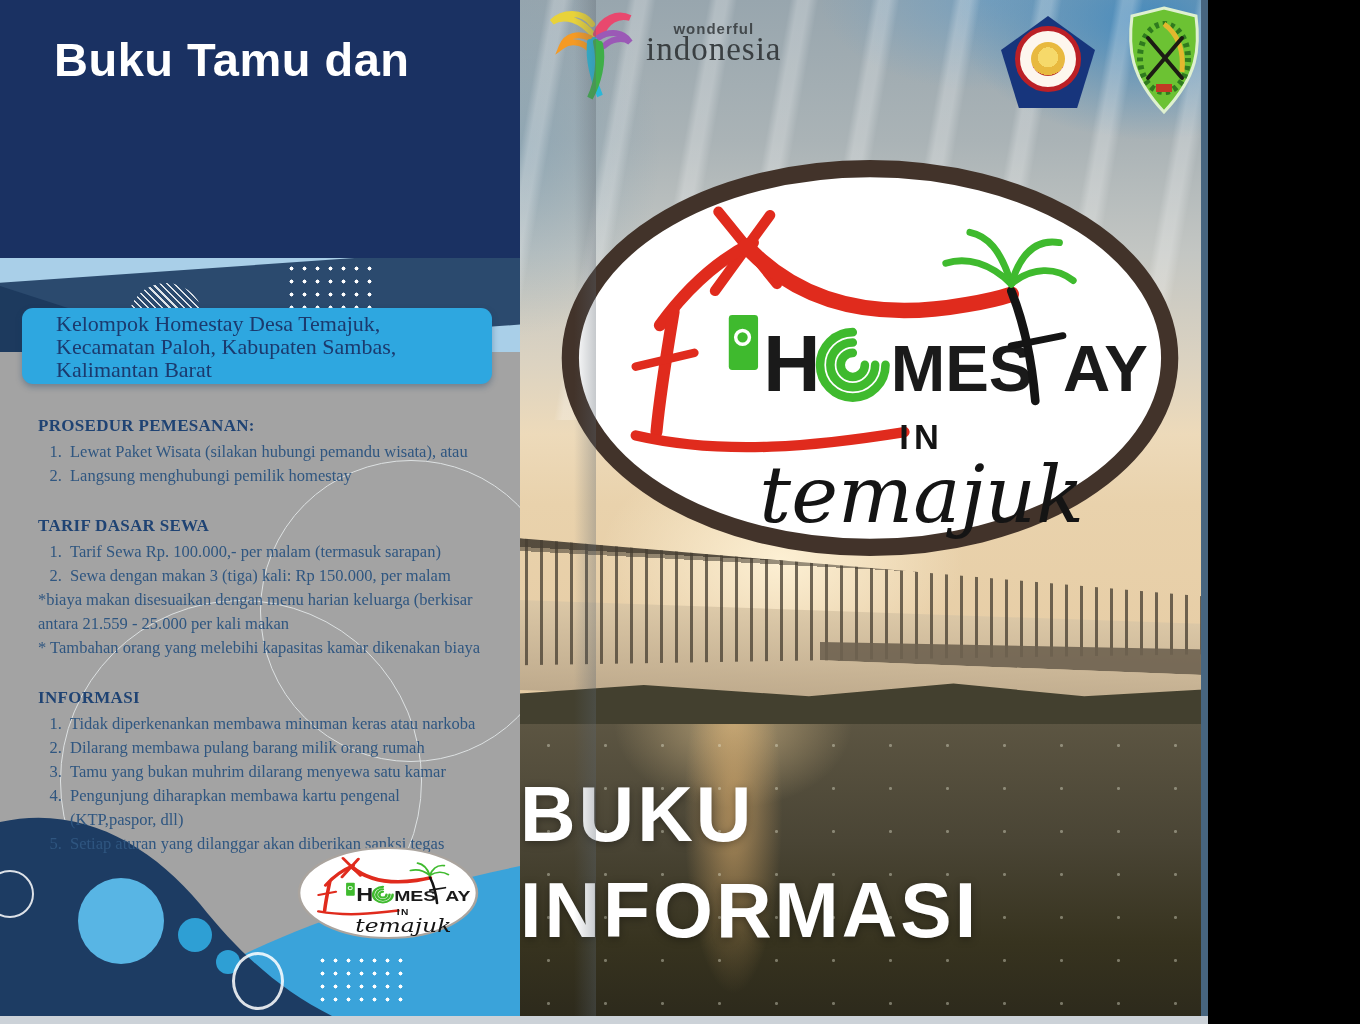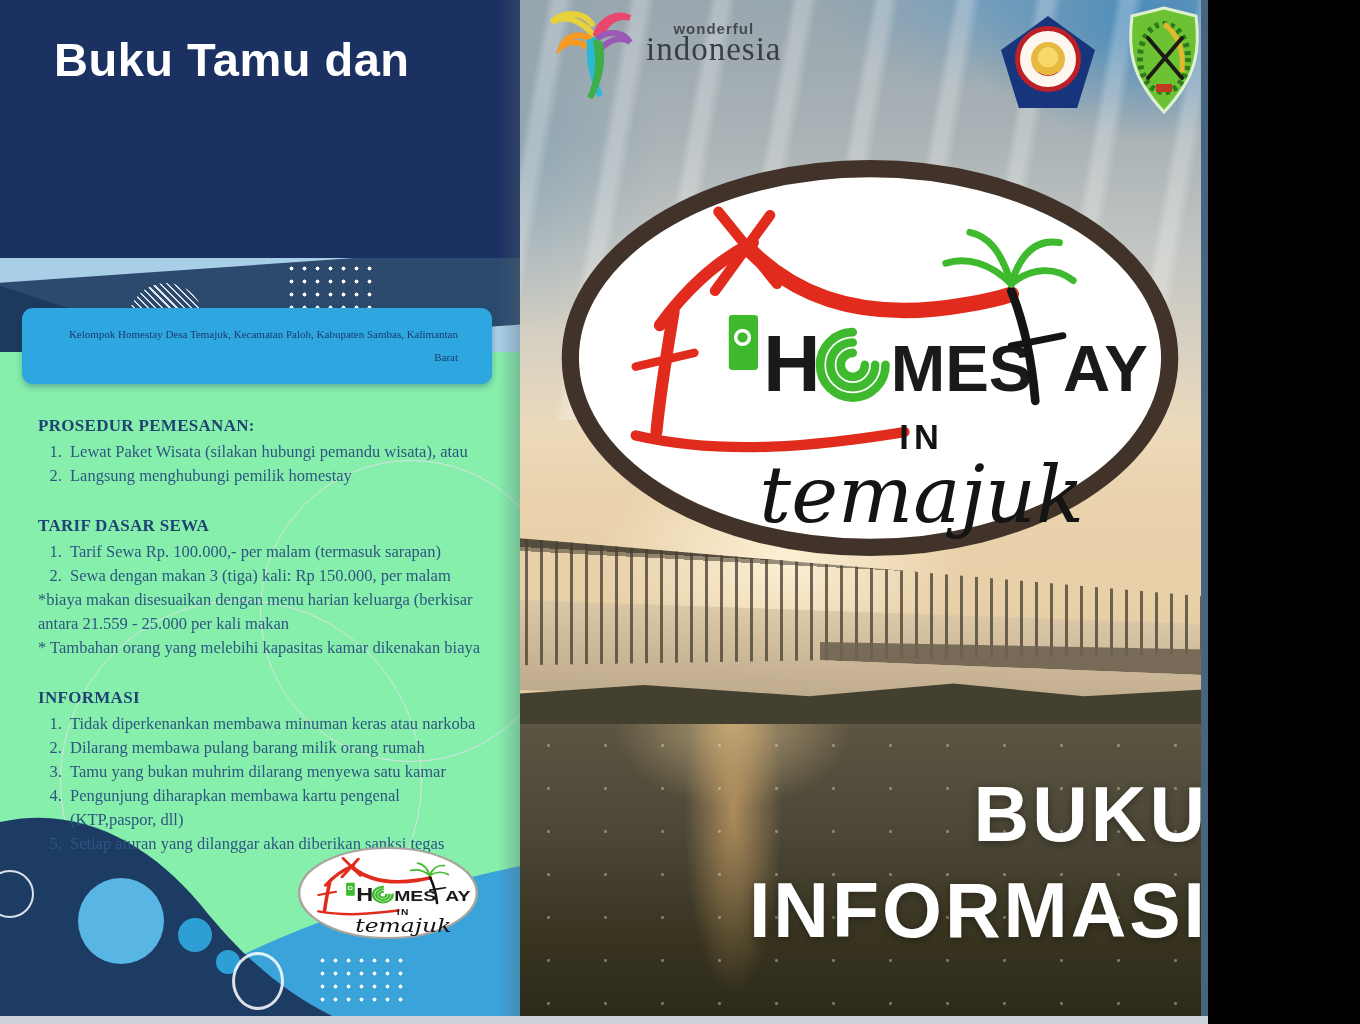--- a/index.html
+++ b/index.html
@@ -2,39 +2,39 @@
 <html><head>
 <meta charset="utf-8">
 <style>
   html,body{margin:0;padding:0;background:#000;}
   .canvas{position:relative;width:1360px;height:1024px;background:#000;overflow:hidden;
           font-family:"Liberation Sans",sans-serif;}
   .doc{position:absolute;left:0;top:0;width:1208px;height:1016px;background:#eef0ef;}
   .doc-bottom-strip{position:absolute;left:0;top:1016px;width:1208px;height:8px;background:#ccd2d8;}
 
   
-  .page-left{position:absolute;left:0;top:0;width:520px;height:1016px;background:#86efac;overflow:hidden;}
+  .page-left{position:absolute;left:0;top:0;width:596px;height:1016px;background:#a3a3a3;overflow:hidden;}
   .pl-header{position:absolute;left:0;top:0;width:520px;height:258px;background:#1a3162;}
   .pl-title{position:absolute;left:54px;top:24px;color:#fff;font-weight:700;
             font-size:47px;line-height:72px;letter-spacing:.5px;}
   .deco-strip{position:absolute;left:0;top:258px;width:520px;height:94px;background:#a9cfe8;overflow:hidden;}
   .deco-slate{position:absolute;left:-30px;top:6px;width:600px;height:78px;background:#2b4a6e;
               transform:rotate(-4deg);}
   .deco-slate2{position:absolute;left:-40px;top:40px;width:140px;height:90px;background:#1d3a5e;
                transform:rotate(18deg);}
   .dotgrid{position:absolute;background-image:radial-gradient(circle,#fff 1.8px,transparent 2.2px);
            background-size:13px 13px;}
   .dotgrid-top{left:285px;top:262px;width:90px;height:46px;}
   .hatch-circle-top{position:absolute;left:128px;top:283px;width:76px;height:76px;border-radius:50%;
     background:repeating-linear-gradient(45deg,rgba(255,255,255,.85) 0 1.5px,rgba(255,255,255,0) 1.5px 5px);}
   .group-box{position:absolute;left:22px;top:308px;width:470px;height:76px;background:#2ea7e0;
              border-radius:11px;box-shadow:0 3px 6px rgba(20,60,100,.35);
              display:flex;align-items:center;justify-content:center;z-index:3;}
-  .group-box p{margin:0;padding:0 34px;text-align:right;color:#1b3a6e;
-               font-family:"Liberation Serif",serif;font-size:11px;line-height:23px;}
+  .group-box p{margin:0;padding:0 34px;text-align:left;color:#1b3a6e;
+               font-family:"Liberation Serif",serif;font-size:22px;line-height:23px;}
   .faint-circle{position:absolute;border:1px solid #dde1e2;border-radius:50%;}
   .fc1{left:260px;top:460px;width:300px;height:300px;}
   .fc2{left:60px;top:600px;width:360px;height:360px;}
   .pl-content{position:absolute;left:38px;top:414px;width:452px;color:#2f5680;
               font-family:"Liberation Serif",serif;font-size:16.5px;line-height:24px;z-index:2;}
   .sec-heading{margin:0;color:#1f4373;font-weight:700;font-size:17px;letter-spacing:.3px;}
   .pl-content ol{margin:2px 0 0 0;padding-left:28px;}
   .pl-content li{padding-left:4px;margin:0;}
   .note{margin:0;}
   .sec{margin-bottom:26px;}
@@ -78,21 +78,21 @@
   .treeband{position:absolute;left:0;top:678px;width:688px;height:70px;background:#43402f;
     clip-path:polygon(0 22%,18% 10%,42% 26%,63% 8%,82% 26%,100% 16%,100% 100%,0 100%);}
   .beach{position:absolute;left:0;top:724px;width:688px;height:292px;
     background:
       radial-gradient(ellipse 70px 260px at 31% 30%, rgba(250,195,120,.55), rgba(250,195,120,0) 70%),
       radial-gradient(ellipse 170px 120px at 31% 0%, rgba(255,220,160,.5), rgba(255,220,160,0) 70%),
       linear-gradient(180deg,#5c5542 0%,#4a4535 40%,#37331f 75%,#2d2a1c 100%);}
   .speckles{position:absolute;left:0;top:724px;width:688px;height:292px;opacity:.5;
     background-image:radial-gradient(circle,rgba(230,230,210,.8) 1.2px,transparent 1.8px);
     background-size:57px 43px;}
-  .cover-title{position:absolute;left:0;top:766px;width:688px;text-align:right;z-index:6;
+  .cover-title{position:absolute;left:0;top:766px;width:688px;text-align:left;z-index:6;
     color:#fff;font-weight:700;font-size:77px;line-height:96px;letter-spacing:3px;
     text-shadow:0 2px 8px rgba(0,0,0,.35);}
   .big-logo{position:absolute;left:40px;top:160px;width:620px;height:396px;z-index:5;}
   .page-edge{position:absolute;right:0;top:0;width:7px;height:1016px;background:#47657f;z-index:8;}
 
   
   .wi-logo{position:absolute;left:18px;top:2px;width:250px;height:112px;z-index:6;}
   .wi-text{position:absolute;left:108px;top:18px;color:#3a3f42;text-align:center;}
   .wi-top{font-size:15px;letter-spacing:1px;font-weight:700;opacity:.9;}
   .wi-bottom{font-family:"Liberation Serif",serif;font-size:33px;font-weight:400;letter-spacing:1px;margin-top:-6px;}

